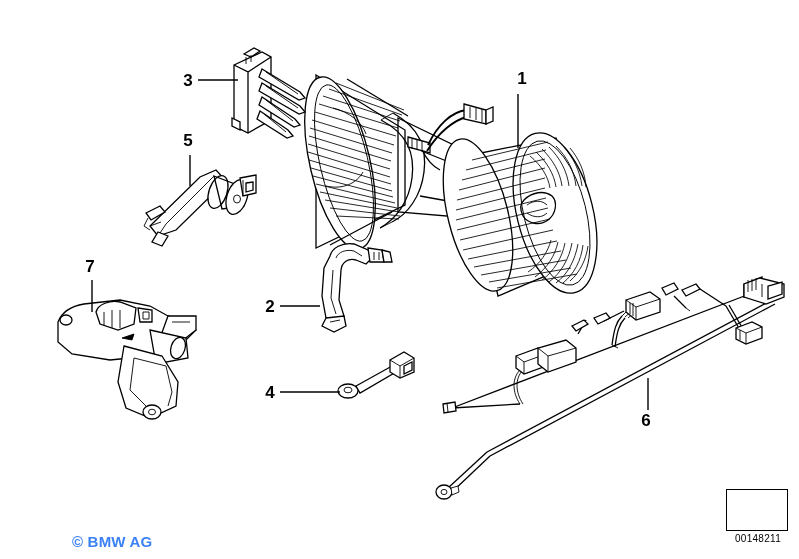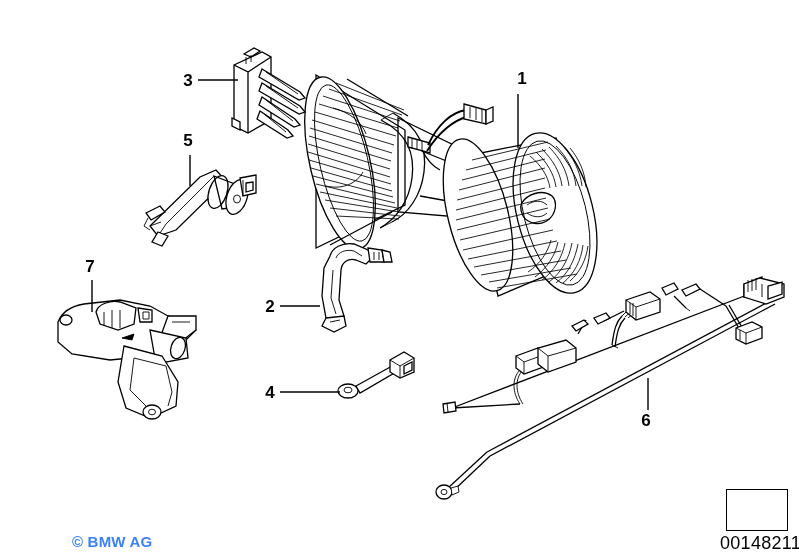--- a/index.html
+++ b/index.html
@@ -53,21 +53,21 @@
     background: #ffffff;
     box-sizing: border-box;
   }
   .partnum-text {
     position: absolute;
     left: 720px;
     top: 533px;
     width: 76px;
     text-align: center;
     font-family: "Liberation Sans", sans-serif;
-    font-size: 18px;
+    font-size: 10px;
     font-weight: normal;
     color: #000000;
     letter-spacing: 0.3px;
   }
   .ln { stroke: #000; fill: none; }
   .thin { stroke-width: 0.9; }
   .med  { stroke-width: 1.3; }
   .thick{ stroke-width: 1.9; }
   .blade { stroke: #000; stroke-width: 0.85; fill: none; }
   .fillw { fill: #ffffff; stroke: #000; }

